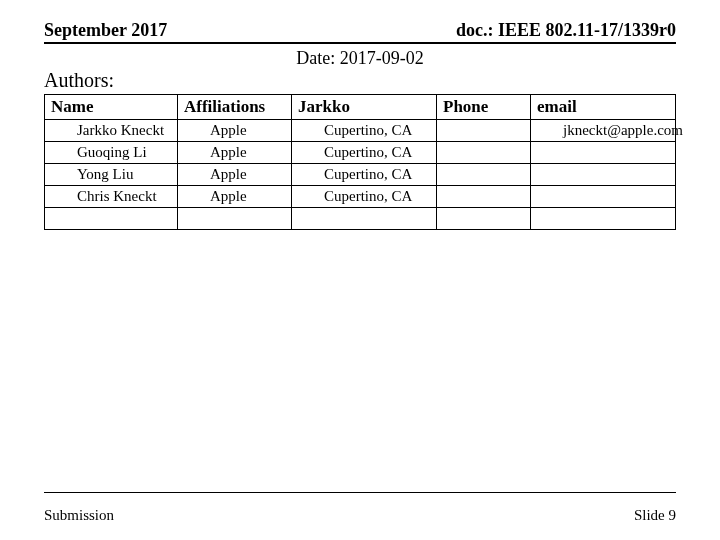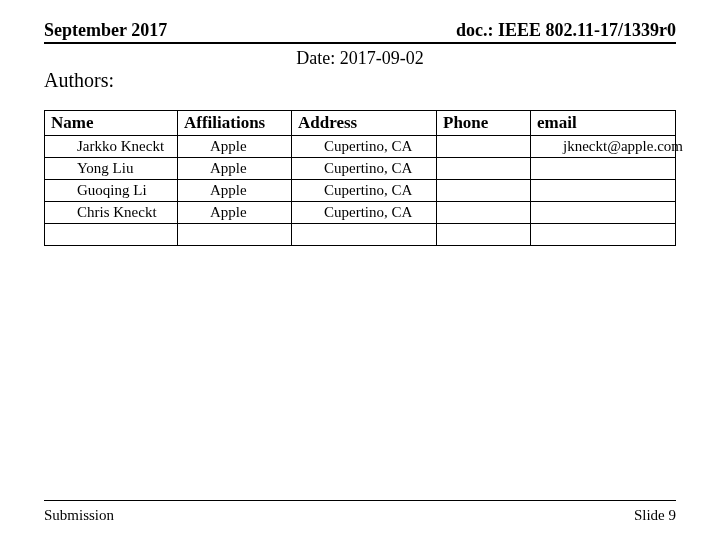--- a/index.html
+++ b/index.html
@@ -42,21 +42,21 @@
     font-size: 18px;
     margin-top: 4px;
   }
   .date-label { font-weight: normal; margin-top: 8px; }
   .authors-label {
     font-size: 20px;
   }
   .authors-table {
     width: 100%;
     border-collapse: collapse;
-    margin-top: 18px;
+    margin-top: 2px;
     table-layout: fixed;
   }
   .authors-table th, .authors-table td {
     border: 1.5px solid #000;
     text-align: left;
     vertical-align: top;
     padding: 2px 6px;
     height: 22px;
   }
   .authors-table th {
@@ -75,21 +75,21 @@
   .email-small { font-size: 11px; }
   .footer-row {
     position: absolute;
     left: 44px;
     right: 44px;
     bottom: 16px;
     border-top: 1.5px solid #000;
     display: flex;
     justify-content: space-between;
     font-size: 15px;
-    padding-top: 6px;
+    padding-top: 14px;
   }
 </style>
 </head>
 <body>
 
 <div class="page">
 
   <div class="header-row">
     <div class="header-left">September 2017</div>
     <div class="header-right">doc.: IEEE 802.11-17/1339r0</div>
@@ -108,42 +108,42 @@
       <col class="col-name">
         <col class="col-affil">
         <col class="col-addr">
         <col class="col-phone">
         <col class="col-email">
     </colgroup>
     <thead>
       <tr>
         <th>Name</th>
         <th>Affiliations</th>
-        <th>Address</th>
+        <th>Jarkko</th>
         <th>Phone</th>
         <th>email</th>
       </tr>
     </thead>
     <tbody>
       <tr>
         <td>Jarkko Kneckt</td>
         <td>Apple</td>
         <td>Cupertino, CA</td>
         <td></td>
         <td class="email-small">jkneckt@apple.com</td>
       </tr>
       <tr>
-        <td>Yong Liu</td>
+        <td>Guoqing Li</td>
         <td>Apple</td>
         <td>Cupertino, CA</td>
         <td></td>
         <td class="email-small"></td>
       </tr>
       <tr>
-        <td>Guoqing Li</td>
+        <td>Yong Liu</td>
         <td>Apple</td>
         <td>Cupertino, CA</td>
         <td></td>
         <td class="email-small"></td>
       </tr>
       <tr>
         <td>Chris Kneckt</td>
         <td>Apple</td>
         <td>Cupertino, CA</td>
         <td></td>

